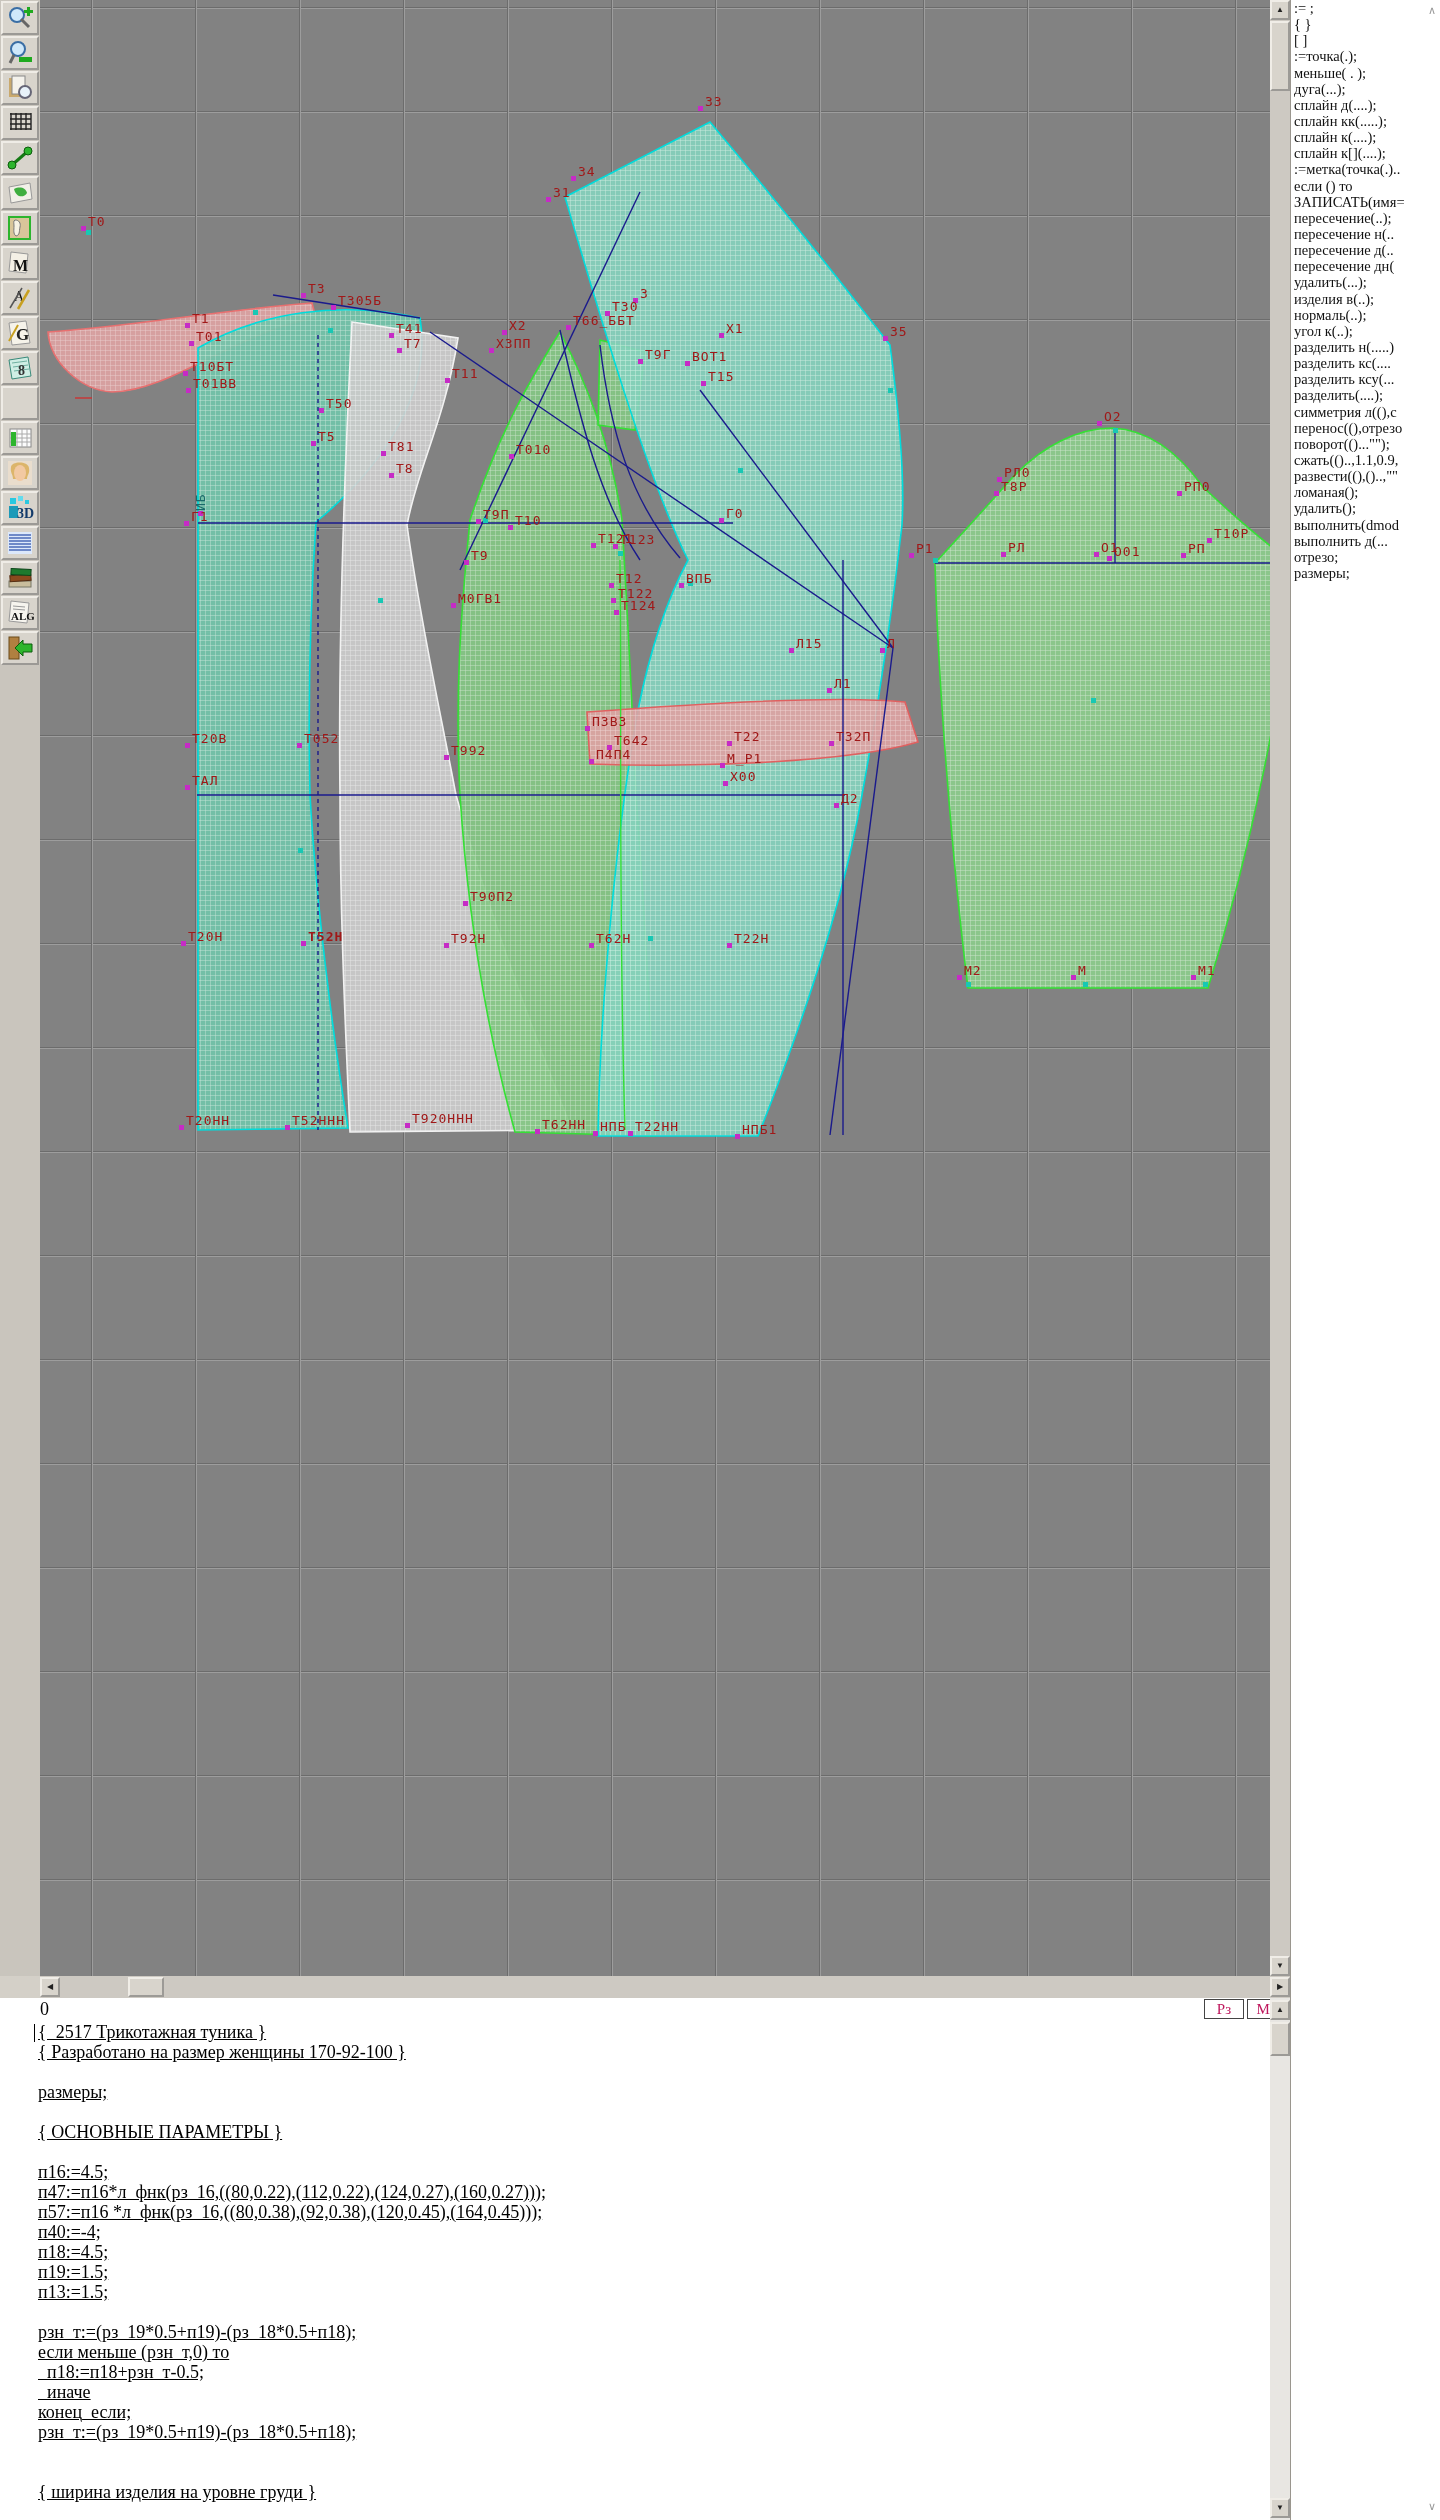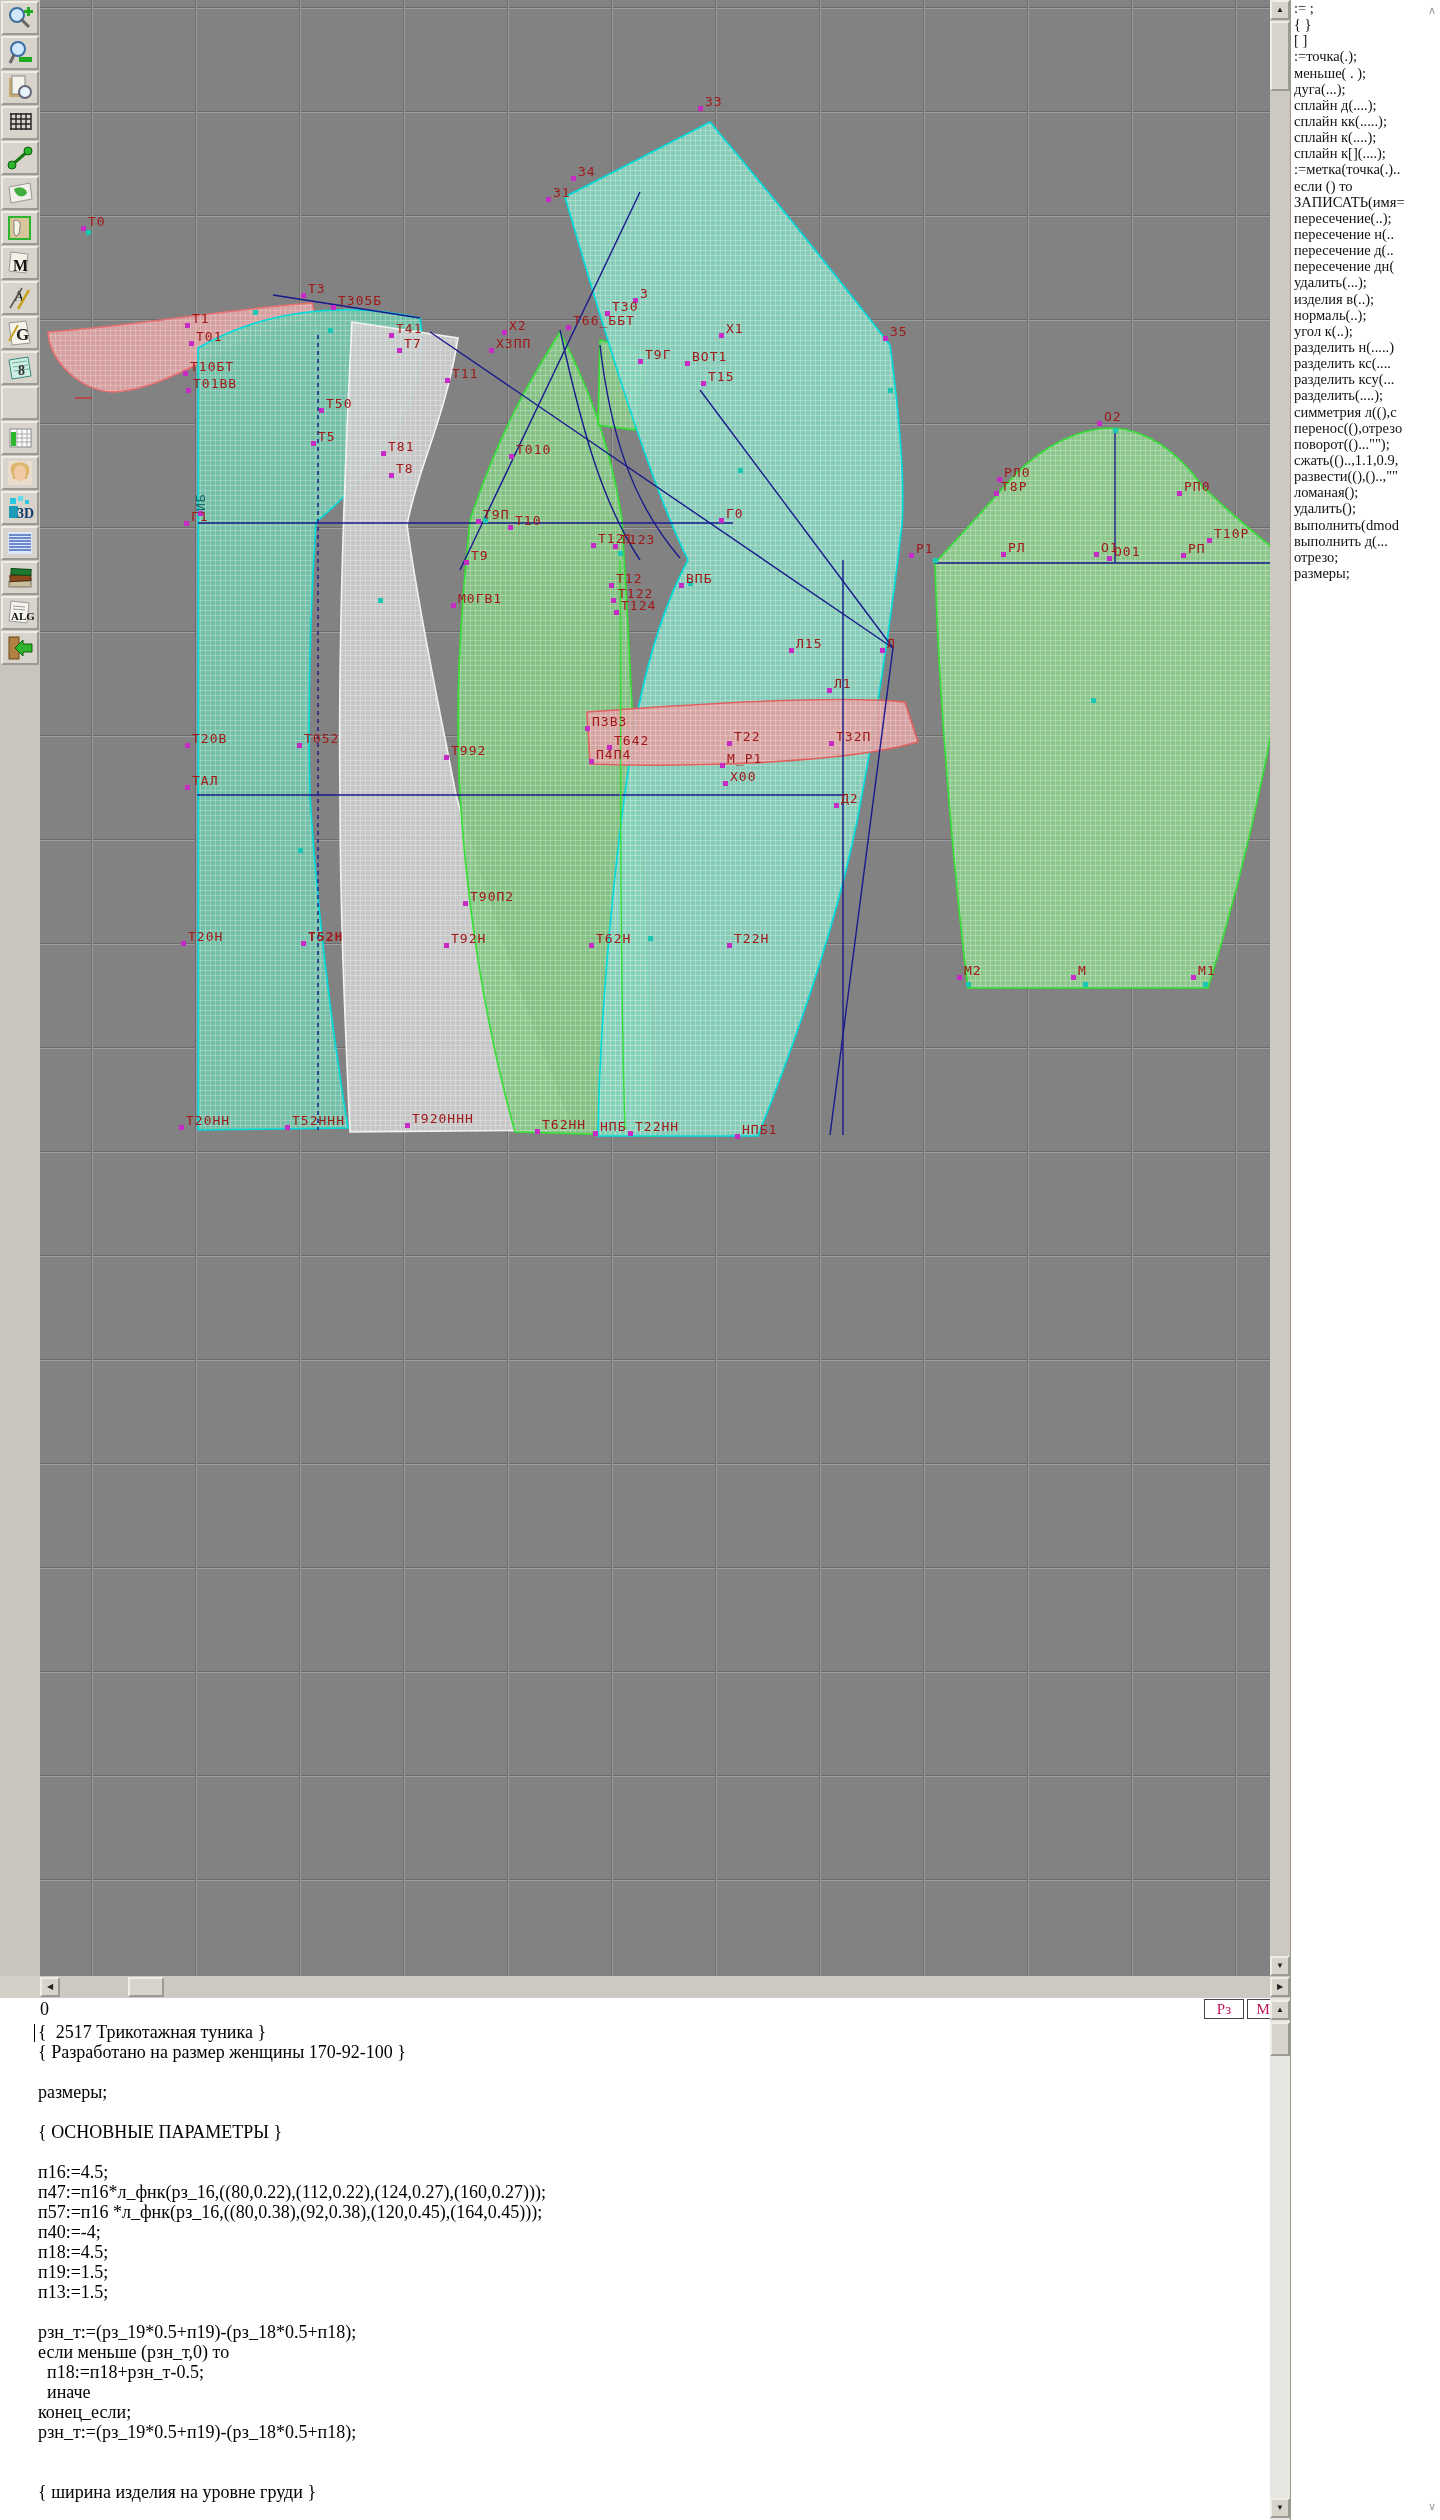--- a/index.html
+++ b/index.html
@@ -29,21 +29,21 @@
   .pal-line{height:16.15px;line-height:16.15px;font-size:14.5px;color:#111;padding-left:3px;
             white-space:nowrap;overflow:hidden;cursor:default;}
   .pal-chevron{position:absolute;right:4px;color:#999;font-size:11px;font-family:"DejaVu Sans",sans-serif;}
   
   #editor{position:absolute;left:0;top:1998px;width:1270px;height:522px;background:#fff;overflow:hidden;}
   #editor-head{position:relative;height:23px;}
   #zero-val{position:absolute;left:40px;top:1px;font-size:18px;color:#000;}
   .mini-btn{position:absolute;top:1px;width:40px;height:20px;background:#fff;border:1px solid #444;
             font-size:15px;text-align:center;line-height:18px;color:#be185d;}
   #code{position:absolute;left:38px;top:24px;}
-  .code-line{height:20px;line-height:20px;font-size:18px;color:#000;white-space:pre;}
+  .code-line{height:20px;line-height:20px;font-size:18px;color:#000;white-space:pre;text-decoration:underline;}
   #caret{position:absolute;left:34px;top:2024px;width:1px;height:18px;background:#000;}
 </style>
 </head>
 <body>
 
 <div id="toolbar">
   <div class="tbtn">
       <span>
         <svg width="28" height="28">
           <circle cx="11" cy="11" r="7" fill="#cfe8fa" stroke="#3a6ea5" stroke-width="2"></circle>

